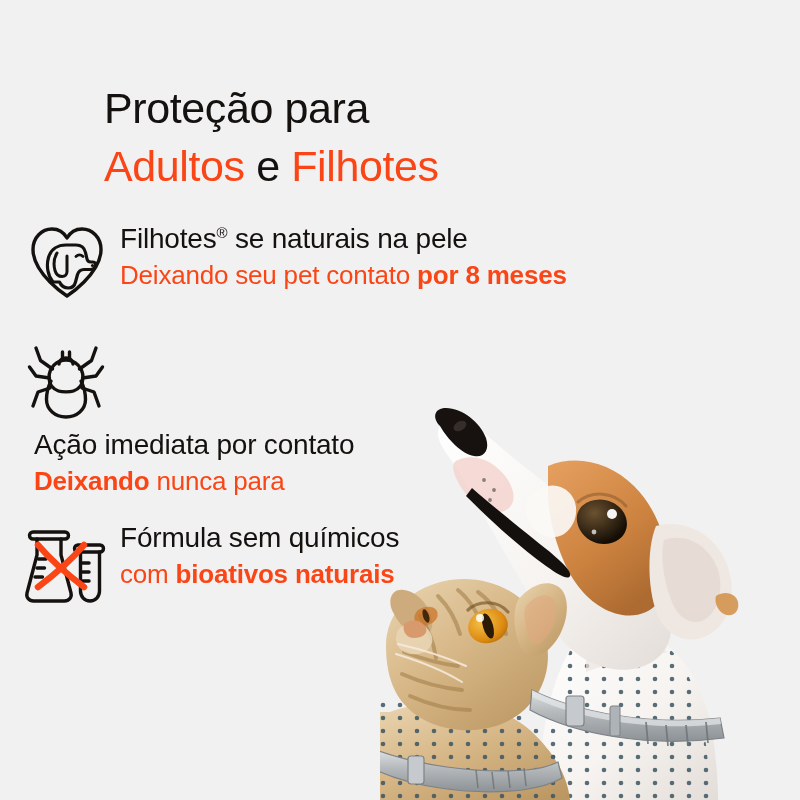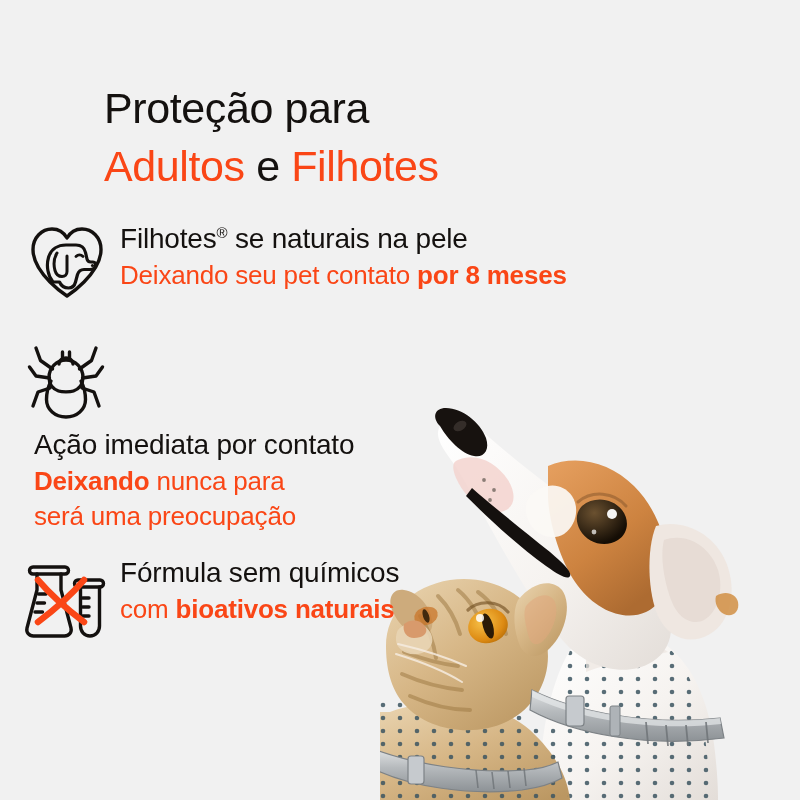--- a/index.html
+++ b/index.html
@@ -355,21 +355,20 @@
 
             <path d="M53.5 33 L65.5 24.5 L70 12"></path>
             <path d="M56.5 42 L70 40 L76.5 31"></path>
             <path d="M56 52 L68 56 L73 70"></path>
           </g>
         </svg>
       </div>
       <div class="feature-text">
         <div class="f-title">Ação imediata por contato</div>
         <div class="f-sub"><b>Deixando</b><span> nunca para</span></div>
-        <div class="f-sub">será uma preocupação</div>
       </div>
     </div>
 
     <div class="feature feature-3">
       <div class="feature-icon">
         <svg width="86" height="86" viewBox="0 0 86 86" xmlns="http://www.w3.org/2000/svg">
           <g fill="none" stroke="#14110f" stroke-width="3.4" stroke-linecap="round" stroke-linejoin="round">
 
             <path d="M9 11 L41 11 C43 11 44.5 12.5 44.5 14.5
                      C44.5 16.5 43 18 41 18 L9 18

